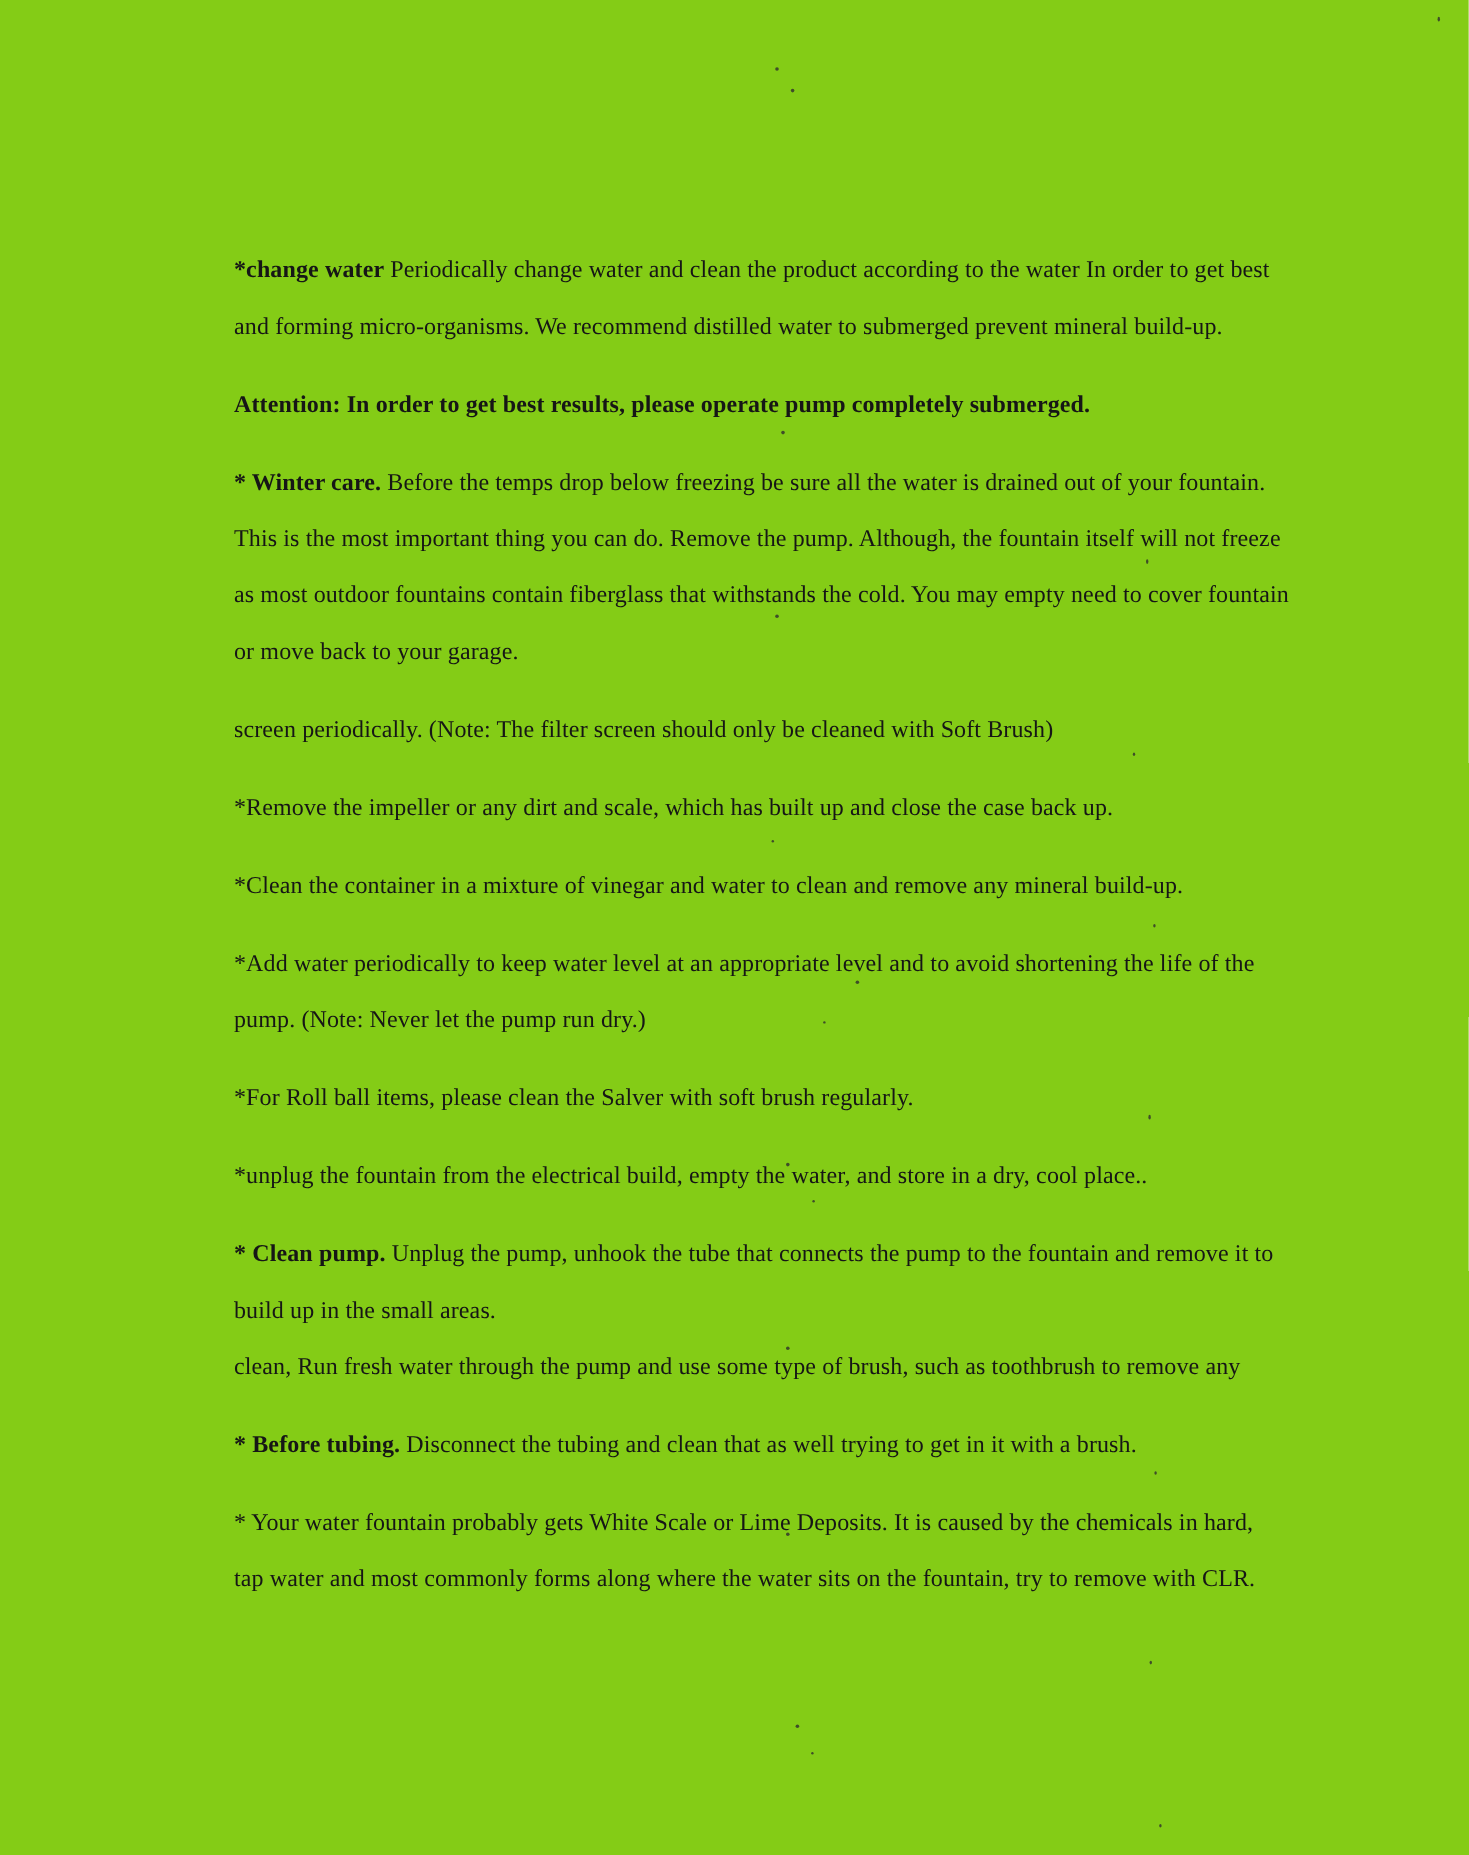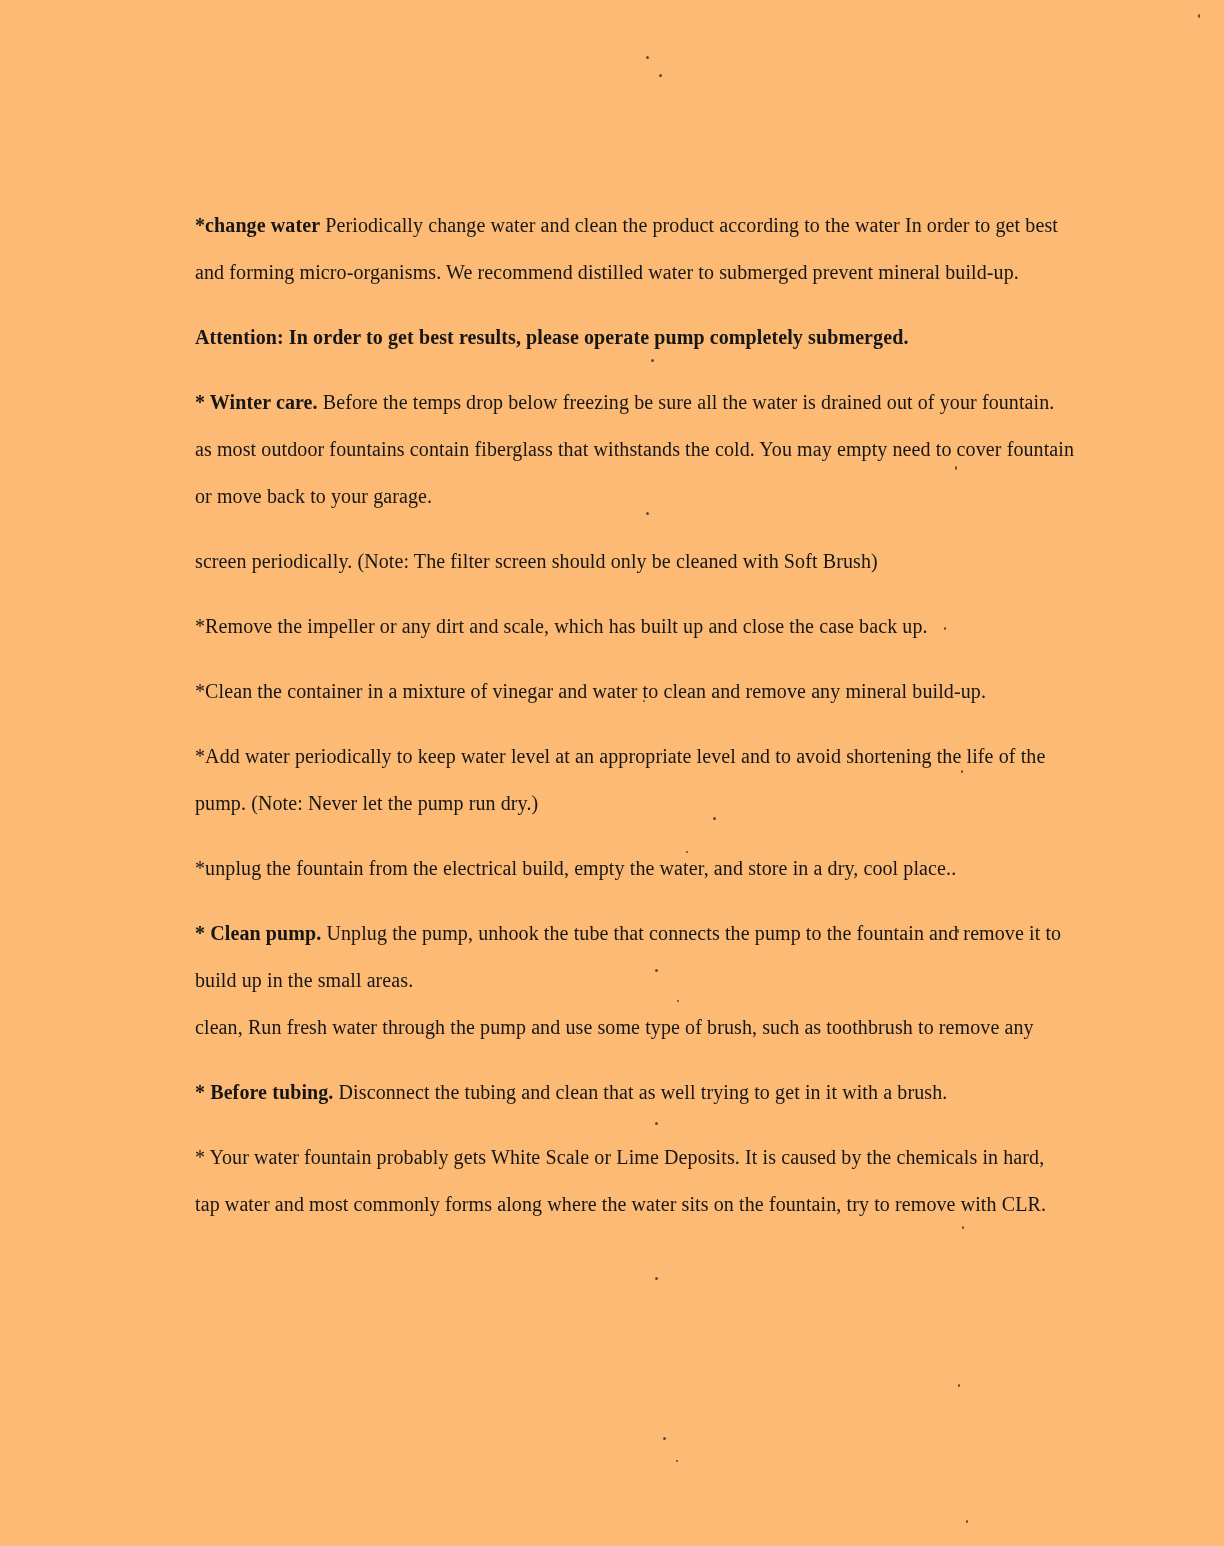--- a/index.html
+++ b/index.html
@@ -1,19 +1,19 @@
 <!DOCTYPE html>
 <html><head>
 <meta charset="utf-8">
 <style>
   html,body{margin:0;padding:0;background:#fff;}
   .page{
     position:relative;
     width:1224px;height:1546px;
-    background:#fdba74;
+    background:#84cc16;
     overflow:hidden;
     font-family:"Liberation Serif","DejaVu Serif",serif;
     color:#161616;
   }
   .content{
     position:absolute;
     left:195px;top:202px;
     width:880px;
   }
   .para{margin:0 0 18px 0;}
@@ -41,20 +41,21 @@
       <div class="line"><span class="lead">*change water</span><span> Periodically change water and clean the product according to the water In order to get best</span></div>
       <div class="line"><span class="lead"></span><span>and forming micro-organisms. We recommend distilled water to submerged prevent mineral build-up.</span></div>
     </div>
 
     <div class="para">
       <div class="line"><span class="lead">Attention: In order to get best results, please operate pump completely submerged.</span><span></span></div>
     </div>
 
     <div class="para">
       <div class="line"><span class="lead">* Winter care.</span><span> Before the temps drop below freezing be sure all the water is drained out of your fountain.</span></div>
+      <div class="line"><span class="lead"></span><span>This is the most important thing you can do. Remove the pump. Although, the fountain itself will not freeze</span></div>
       <div class="line"><span class="lead"></span><span>as most outdoor fountains contain fiberglass that withstands the cold. You may empty need to cover fountain</span></div>
       <div class="line"><span class="lead"></span><span>or move back to your garage.</span></div>
     </div>
 
     <div class="para">
       <div class="line"><span class="lead"></span><span>screen periodically. (Note: The filter screen should only be cleaned with Soft Brush)</span></div>
     </div>
 
     <div class="para">
       <div class="line"><span class="lead"></span><span>*Remove the impeller or any dirt and scale, which has built up and close the case back up.</span></div>
@@ -62,20 +63,23 @@
 
     <div class="para">
       <div class="line"><span class="lead"></span><span>*Clean the container in a mixture of vinegar and water to clean and remove any mineral build-up.</span></div>
     </div>
 
     <div class="para">
       <div class="line"><span class="lead"></span><span>*Add water periodically to keep water level at an appropriate level and to avoid shortening the life of the</span></div>
       <div class="line"><span class="lead"></span><span>pump. (Note: Never let the pump run dry.)</span></div>
     </div>
 
+    <div class="para">
+      <div class="line"><span class="lead"></span><span>*For Roll ball items, please clean the Salver with soft brush regularly.</span></div>
+    </div>
 
     <div class="para">
       <div class="line"><span class="lead"></span><span>*unplug the fountain from the electrical build, empty the water, and store in a dry, cool place..</span></div>
     </div>
 
     <div class="para">
       <div class="line"><span class="lead">* Clean pump.</span><span> Unplug the pump, unhook the tube that connects the pump to the fountain and remove it to</span></div>
       <div class="line"><span class="lead"></span><span>build up in the small areas.</span></div>
       <div class="line"><span class="lead"></span><span>clean, Run fresh water through the pump and use some type of brush, such as toothbrush to remove any</span></div>
     </div>

